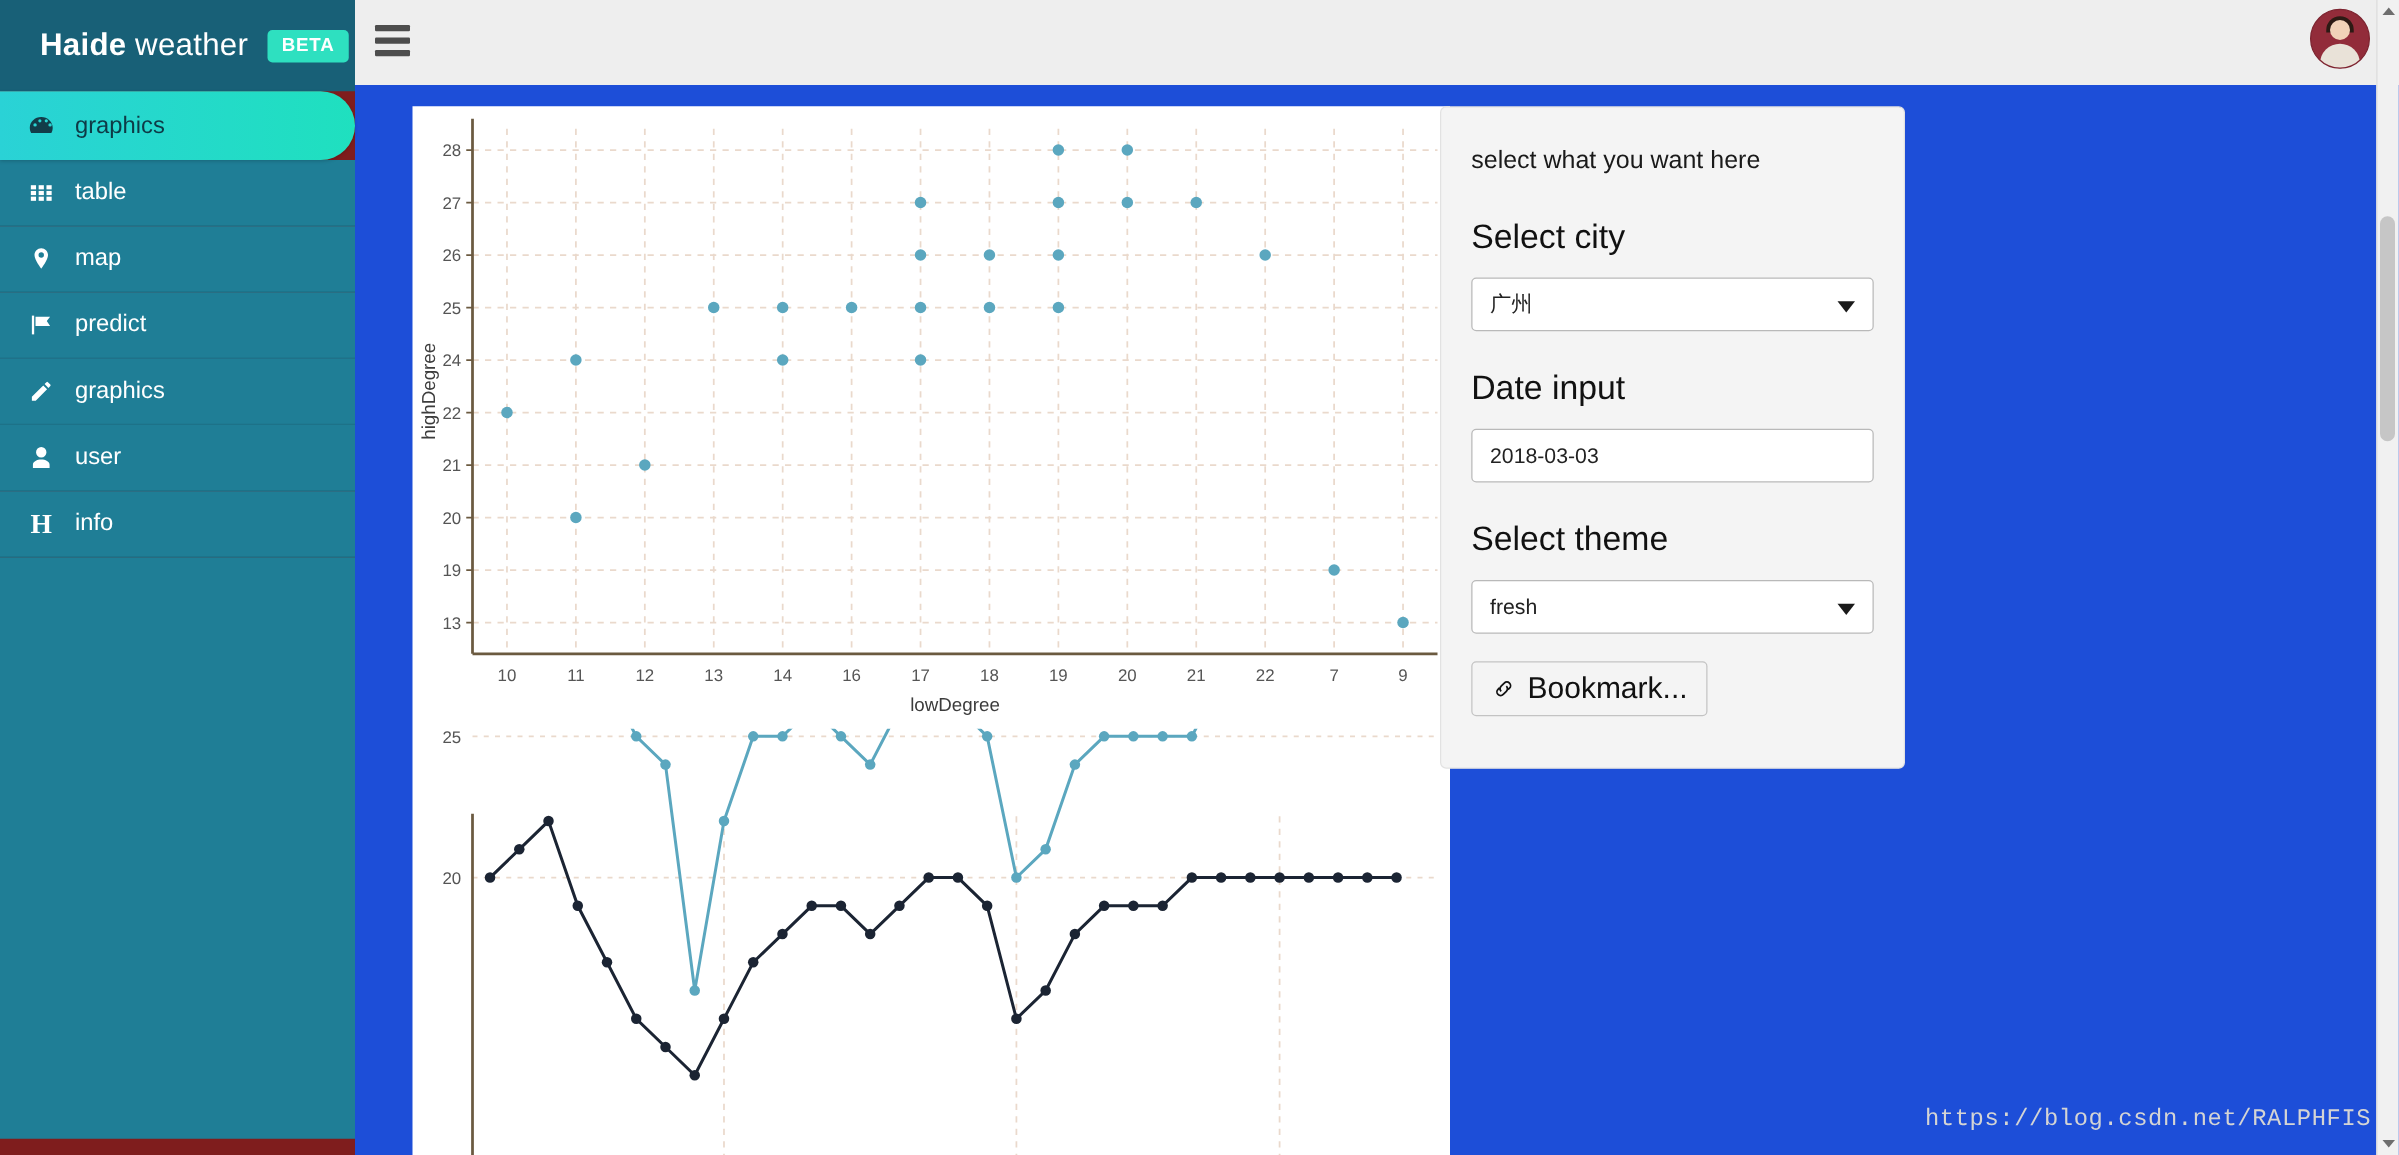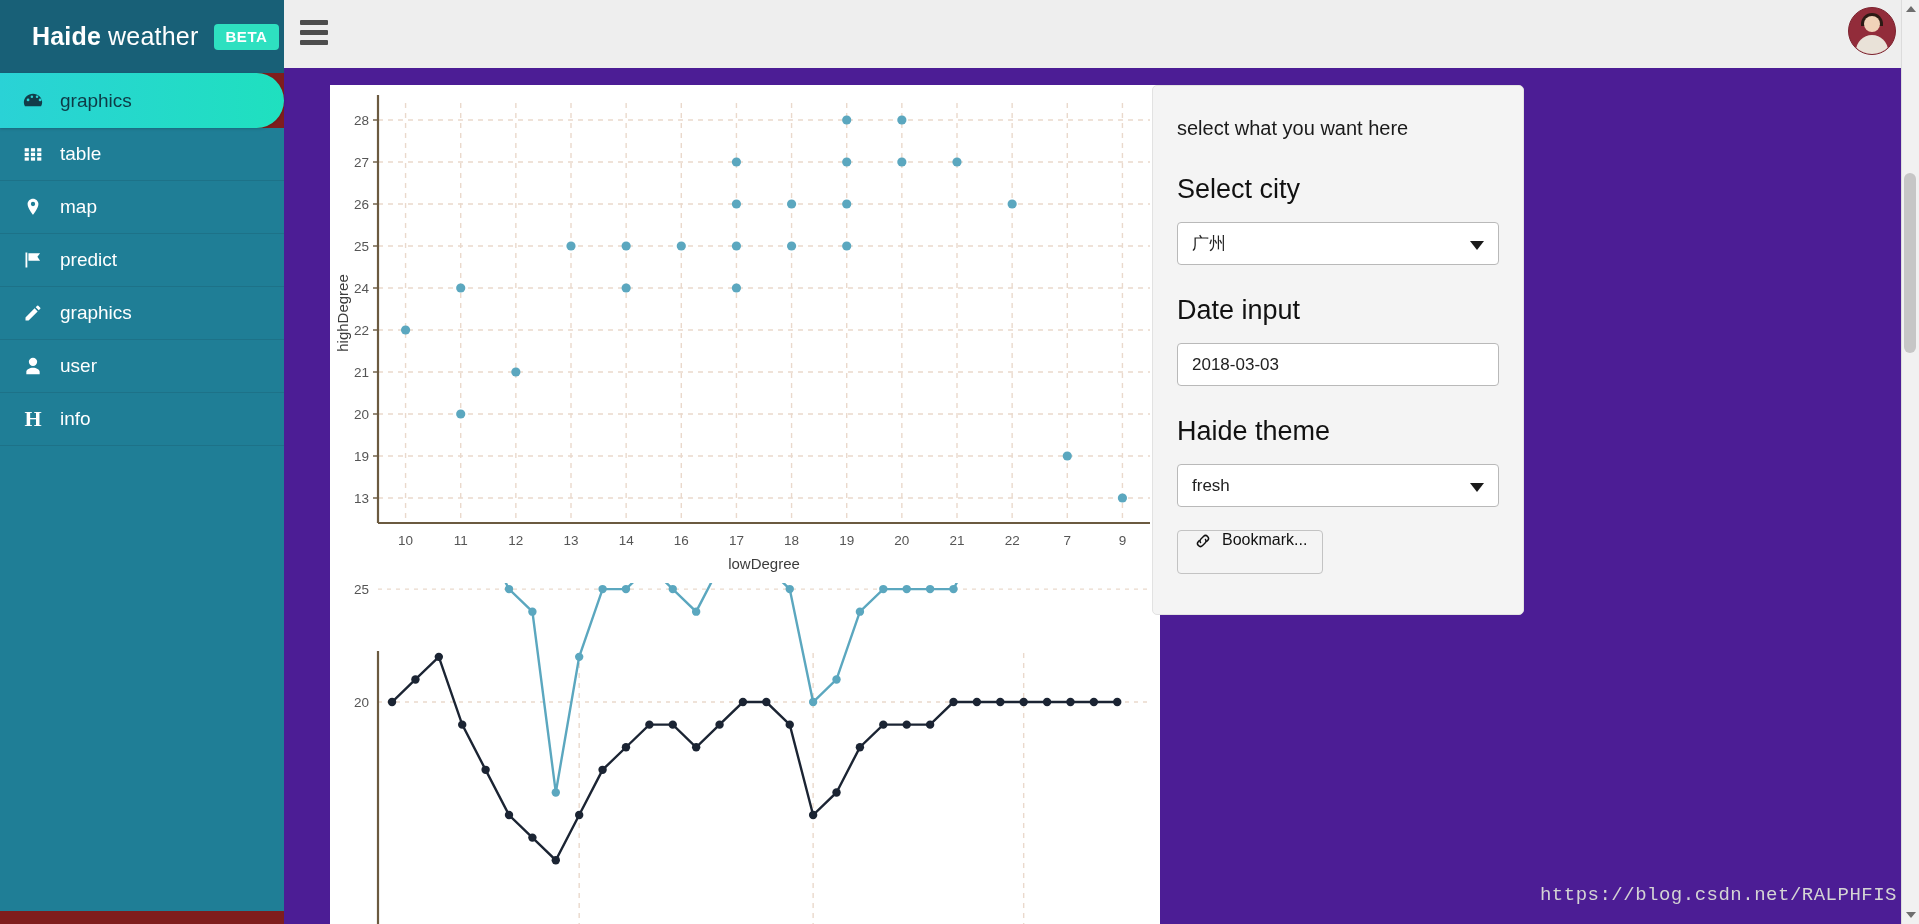--- a/index.html
+++ b/index.html
@@ -113,21 +113,21 @@
   .avatar .body {
     position: absolute; left: 7px; top: 27px;
     width: 32px; height: 22px; border-radius: 16px 16px 0 0;
     background: #e9e2d8;
   }
 
   
   .content {
     position: absolute; left: 284px; top: 68px;
     width: 1635px; height: 856px;
-    background: #4c1d95;
+    background: #1d4ed8;
   }
 
   .plot-card {
     position: absolute; left: 46px; top: 17px;
     width: 830px; height: 839px;
     background: #ffffff;
   }
 
   
   .scatter-wrap { position: absolute; left: 0; top: 0; width: 830px; height: 510px; }
@@ -164,27 +164,27 @@
     cursor: pointer;
   }
   .field .caret {
     position: absolute; right: 14px; top: 18px;
     width: 0; height: 0;
     border-left: 7px solid transparent;
     border-right: 7px solid transparent;
     border-top: 9px solid #1a1a1a;
   }
   .bookmark-btn {
-    display: inline-flex; 
+    display: inline-flex; align-items: center;
     height: 42px;
     border: 1px solid #c3c3c3;
     border-radius: 4px;
     background: #f4f4f4;
     padding: 0 15px;
-    font-size: 16px; color: #111;
+    font-size: 24px; color: #111;
     cursor: pointer;
     margin-top: -8px;
   }
   .bookmark-btn .lnk { margin-right: 9px; display: flex; }
 
   
   .vscroll {
     position: absolute; right: 0; top: 0;
     width: 17px; height: 924px;
     background: #f1f1f1;
@@ -501,21 +501,21 @@
       <div class="field">
         <span>广州</span>
         <span class="caret"></span>
       </div>
 
       <h3>Date input</h3>
       <div class="field">
         <span>2018-03-03</span>
       </div>
 
-      <h3>Haide theme</h3>
+      <h3>Select theme</h3>
       <div class="field">
         <span>fresh</span>
         <span class="caret"></span>
       </div>
 
       <div class="bookmark-btn">
         <span class="lnk">
           <svg width="20" height="20" viewBox="0 0 24 24">
               <path fill="none" stroke="#111" stroke-width="1.7" d="M9.5 14.5a3.5 3.5 0 0 1 0-5l3-3a3.5 3.5 0 0 1 5 5l-1.4 1.4M14.5 9.5a3.5 3.5 0 0 1 0 5l-3 3a3.5 3.5 0 0 1-5-5l1.4-1.4"></path>
             </svg>

